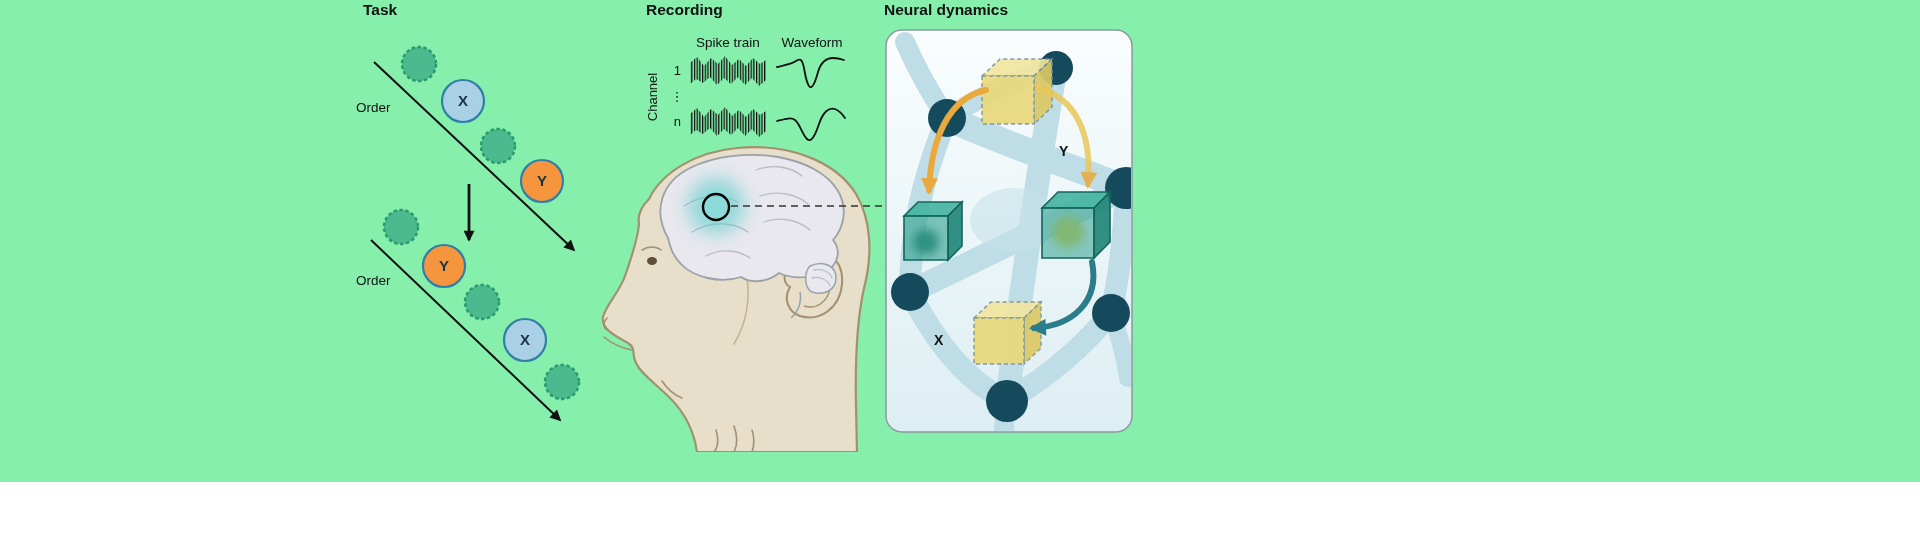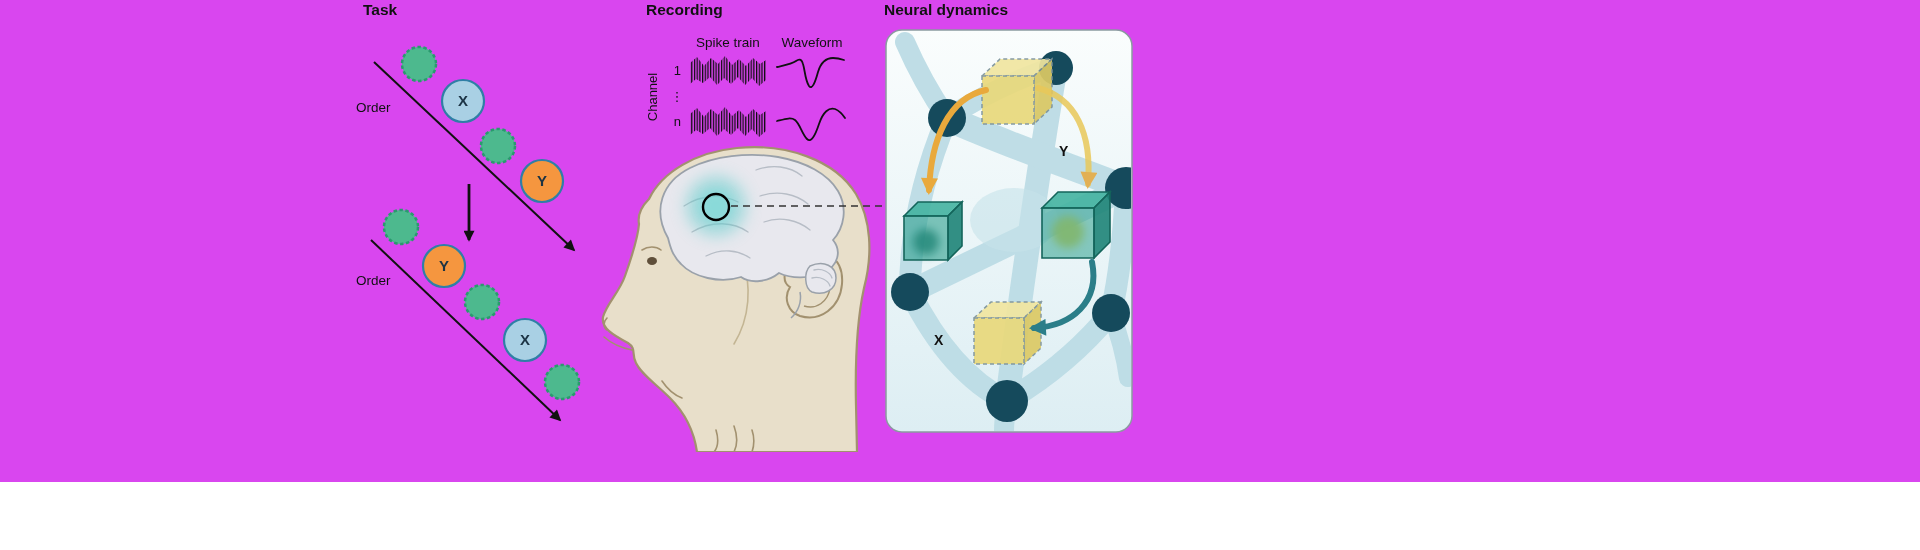--- a/index.html
+++ b/index.html
@@ -1,16 +1,16 @@
 <!DOCTYPE html>
 <html><head>
 <meta charset="utf-8">
 <style>
   html,body{margin:0;padding:0;background:#ffffff;width:1920px;height:550px;overflow:hidden;}
-  #figure-canvas{position:relative;width:1920px;height:482px;background:#d946ef;text-decoration:underline;}
+  #figure-canvas{position:relative;width:1920px;height:482px;background:#86efac;text-decoration:underline;}
   svg{display:block;}
   text{font-family:"Liberation Sans","DejaVu Sans",sans-serif;fill:#111;}
   .panel-title{font-size:15.5px;font-weight:700;}
   .small-label{font-size:13.5px;}
   .tick{font-size:13px;}
   .cube-label{font-size:14px;font-weight:700;}
   .circle-letter{font-size:15px;font-weight:700;fill:#1b3344;}
 </style>
 </head>
 <body>

